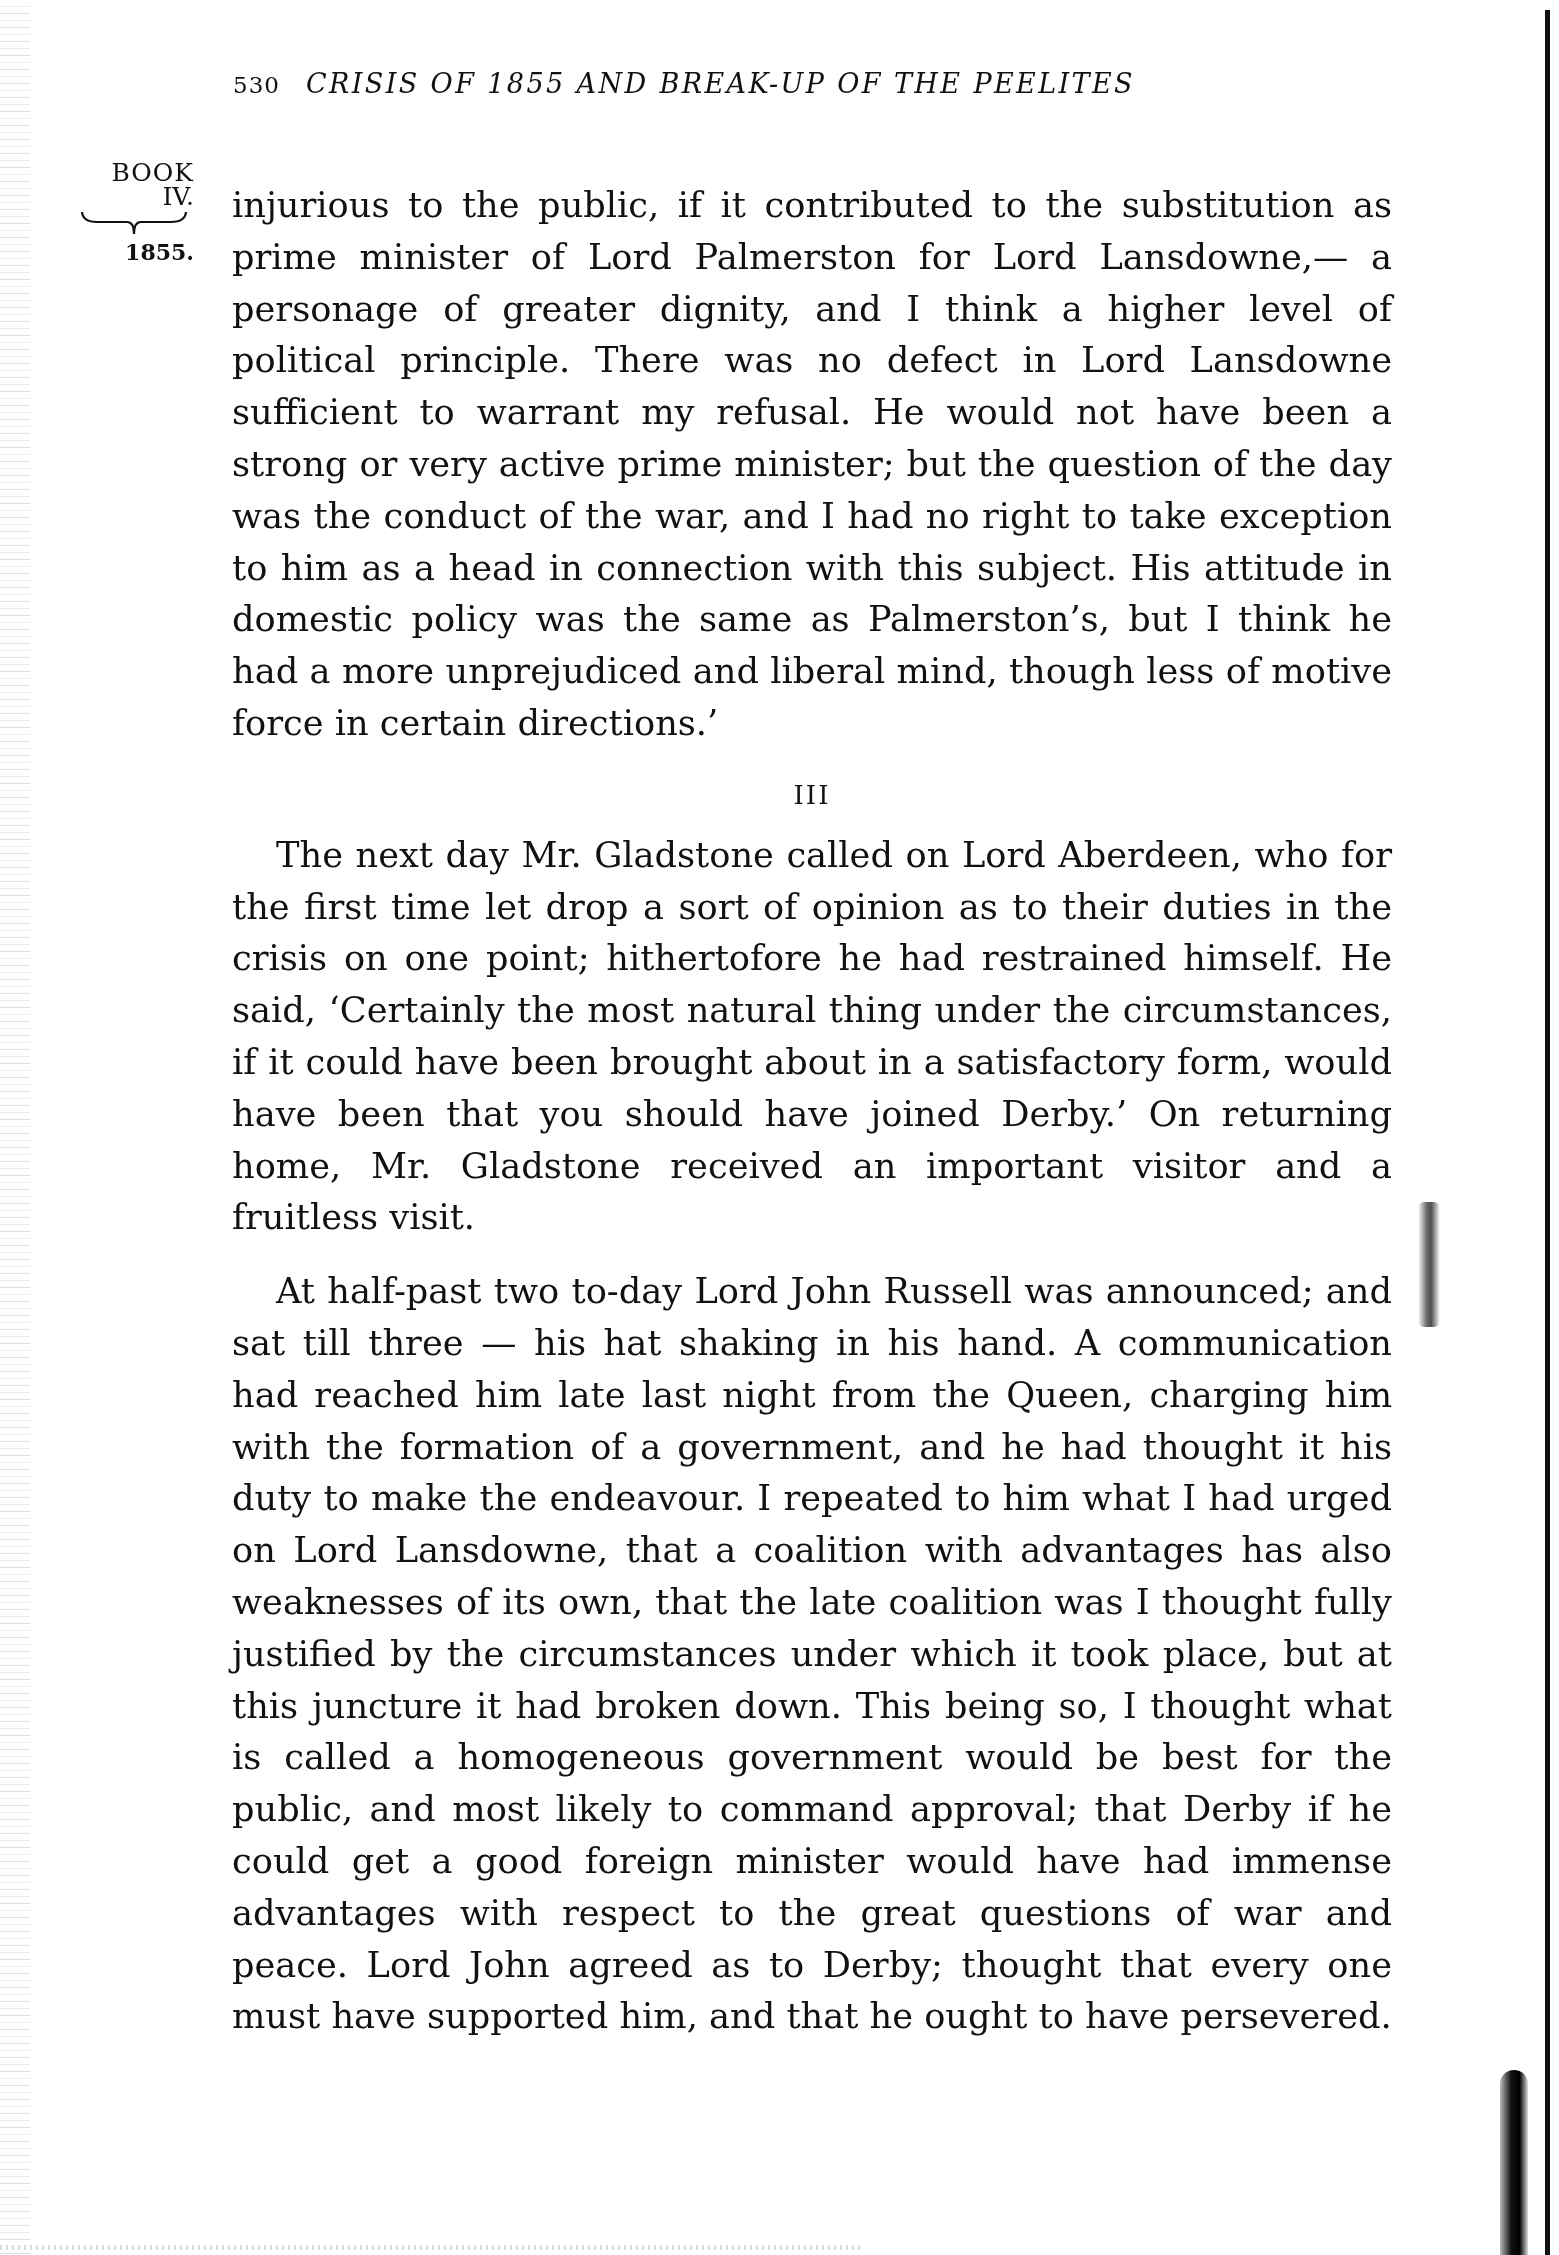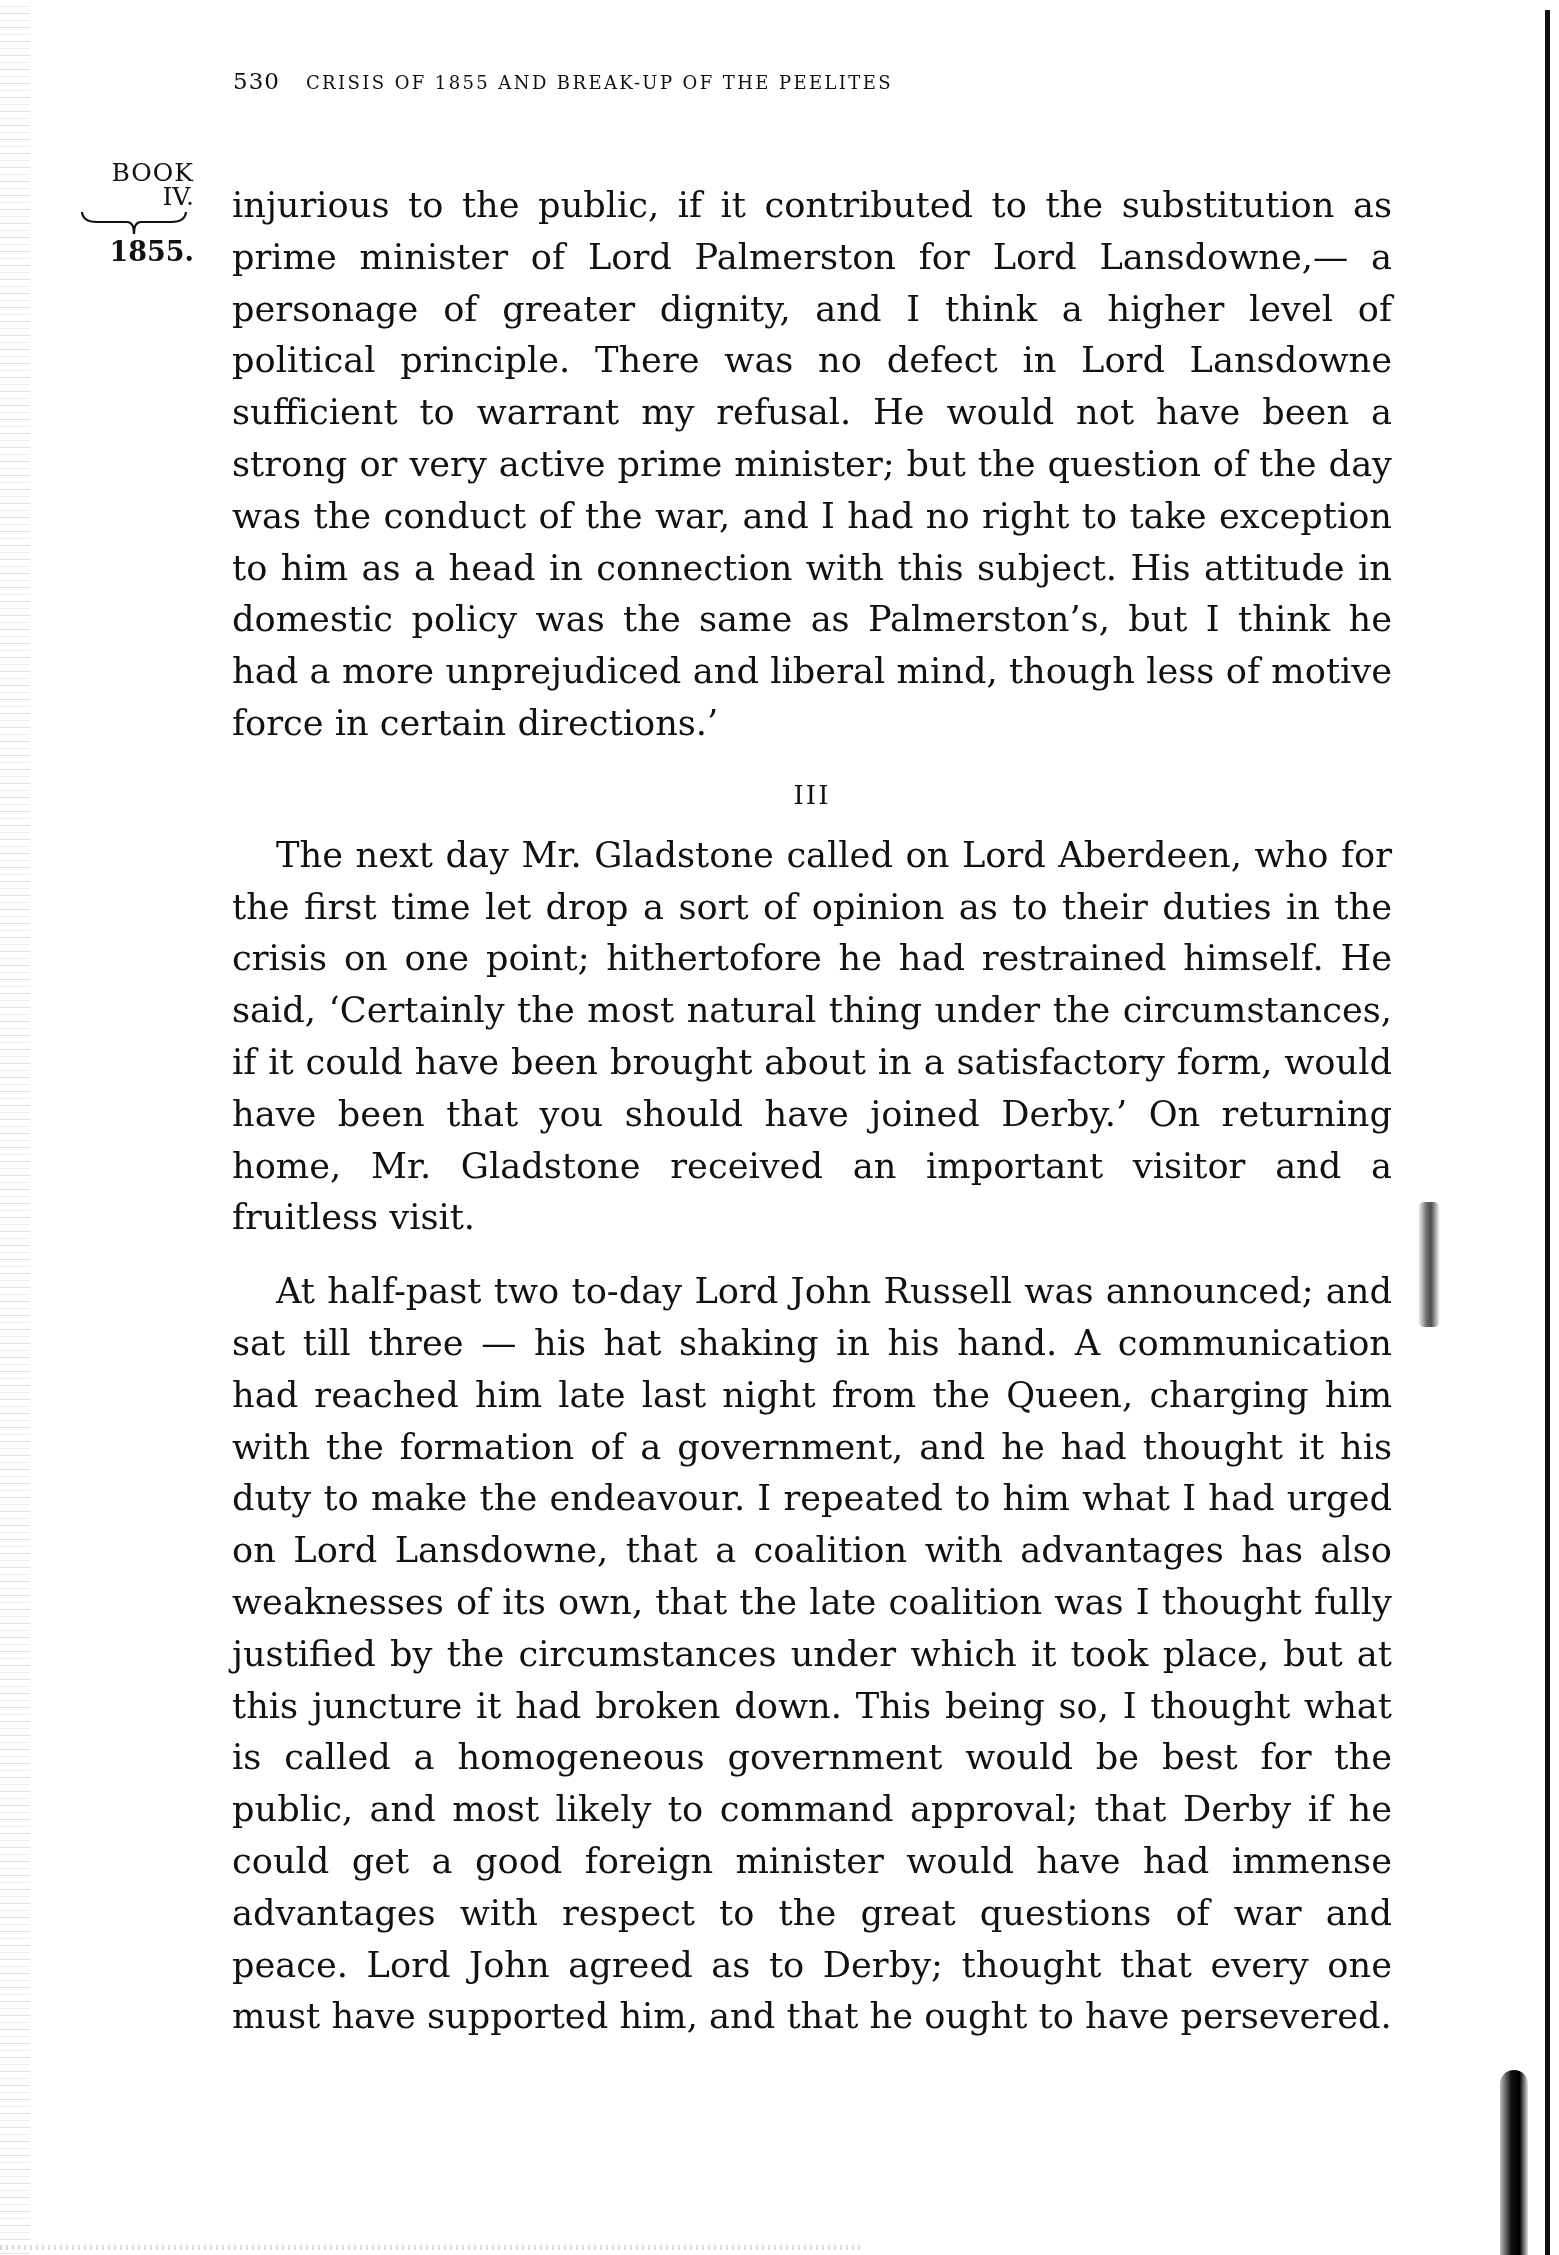--- a/index.html
+++ b/index.html
@@ -11,27 +11,27 @@
     .right-rule { position: absolute; left: 1545px; top: 10px; width: 5px; height: 2245px; background: #111; }
     .smudge1 { position: absolute; left: 1418px; top: 1202px; width: 22px; height: 125px;
       background: linear-gradient(90deg, #fff, #444 40%, #222 60%, #fff); opacity: 0.8; border-radius: 6px; }
     .smudge2 { position: absolute; left: 1500px; top: 2070px; width: 28px; height: 185px;
       background: linear-gradient(90deg, #bbb, #111 40%, #000 70%, #ddd); border-radius: 14px 14px 0 0; }
     .bottom-noise { position: absolute; left: 0; top: 2245px; width: 860px; height: 5px;
       background: repeating-linear-gradient(90deg, #ccc 0 2px, #fff 2px 6px); opacity: 0.7; }
 
     .header { position: absolute; top: 68px; left: 233px; display: flex; align-items: baseline; }
     .page-number { font-size: 23px; letter-spacing: 1px; }
-    .running-title { font-size: 18px; letter-spacing: 2.4px; margin-left: 26px; font-variant: small-caps; text-transform: uppercase; }
+    .running-title { font-size: 27px; letter-spacing: 2.4px; margin-left: 26px; font-variant: small-caps; text-transform: uppercase; font-style: italic; }
 
     .margin-note { position: absolute; left: 74px; top: 160px; width: 120px; text-align: right; }
     .mn-book { font-size: 25px; letter-spacing: 1px; line-height: 26px; }
     .mn-vol { font-size: 25px; line-height: 22px; }
     .brace { display: block; margin: 2px auto 0; }
-    .mn-year { font-size: 27px; line-height: 28px; margin-top: 2px; font-weight: bold; }
+    .mn-year { font-size: 22px; line-height: 28px; margin-top: 2px; font-weight: bold; }
 
     .body-text { position: absolute; left: 232px; top: 156px; width: 1160px; margin-top: 23px; }
     p { margin: 0; font-size: 35.2px; line-height: 51.8px; text-align: justify; }
     p.indent { text-indent: 44px; }
     .section-mark { text-align: center; font-size: 26px; line-height: 52px; margin: 20px 0 8px; letter-spacing: 2px; }
     .gap { height: 22px; }
     .gap-sm { height: 10px; }
   </style>
 </head>
 <body>

